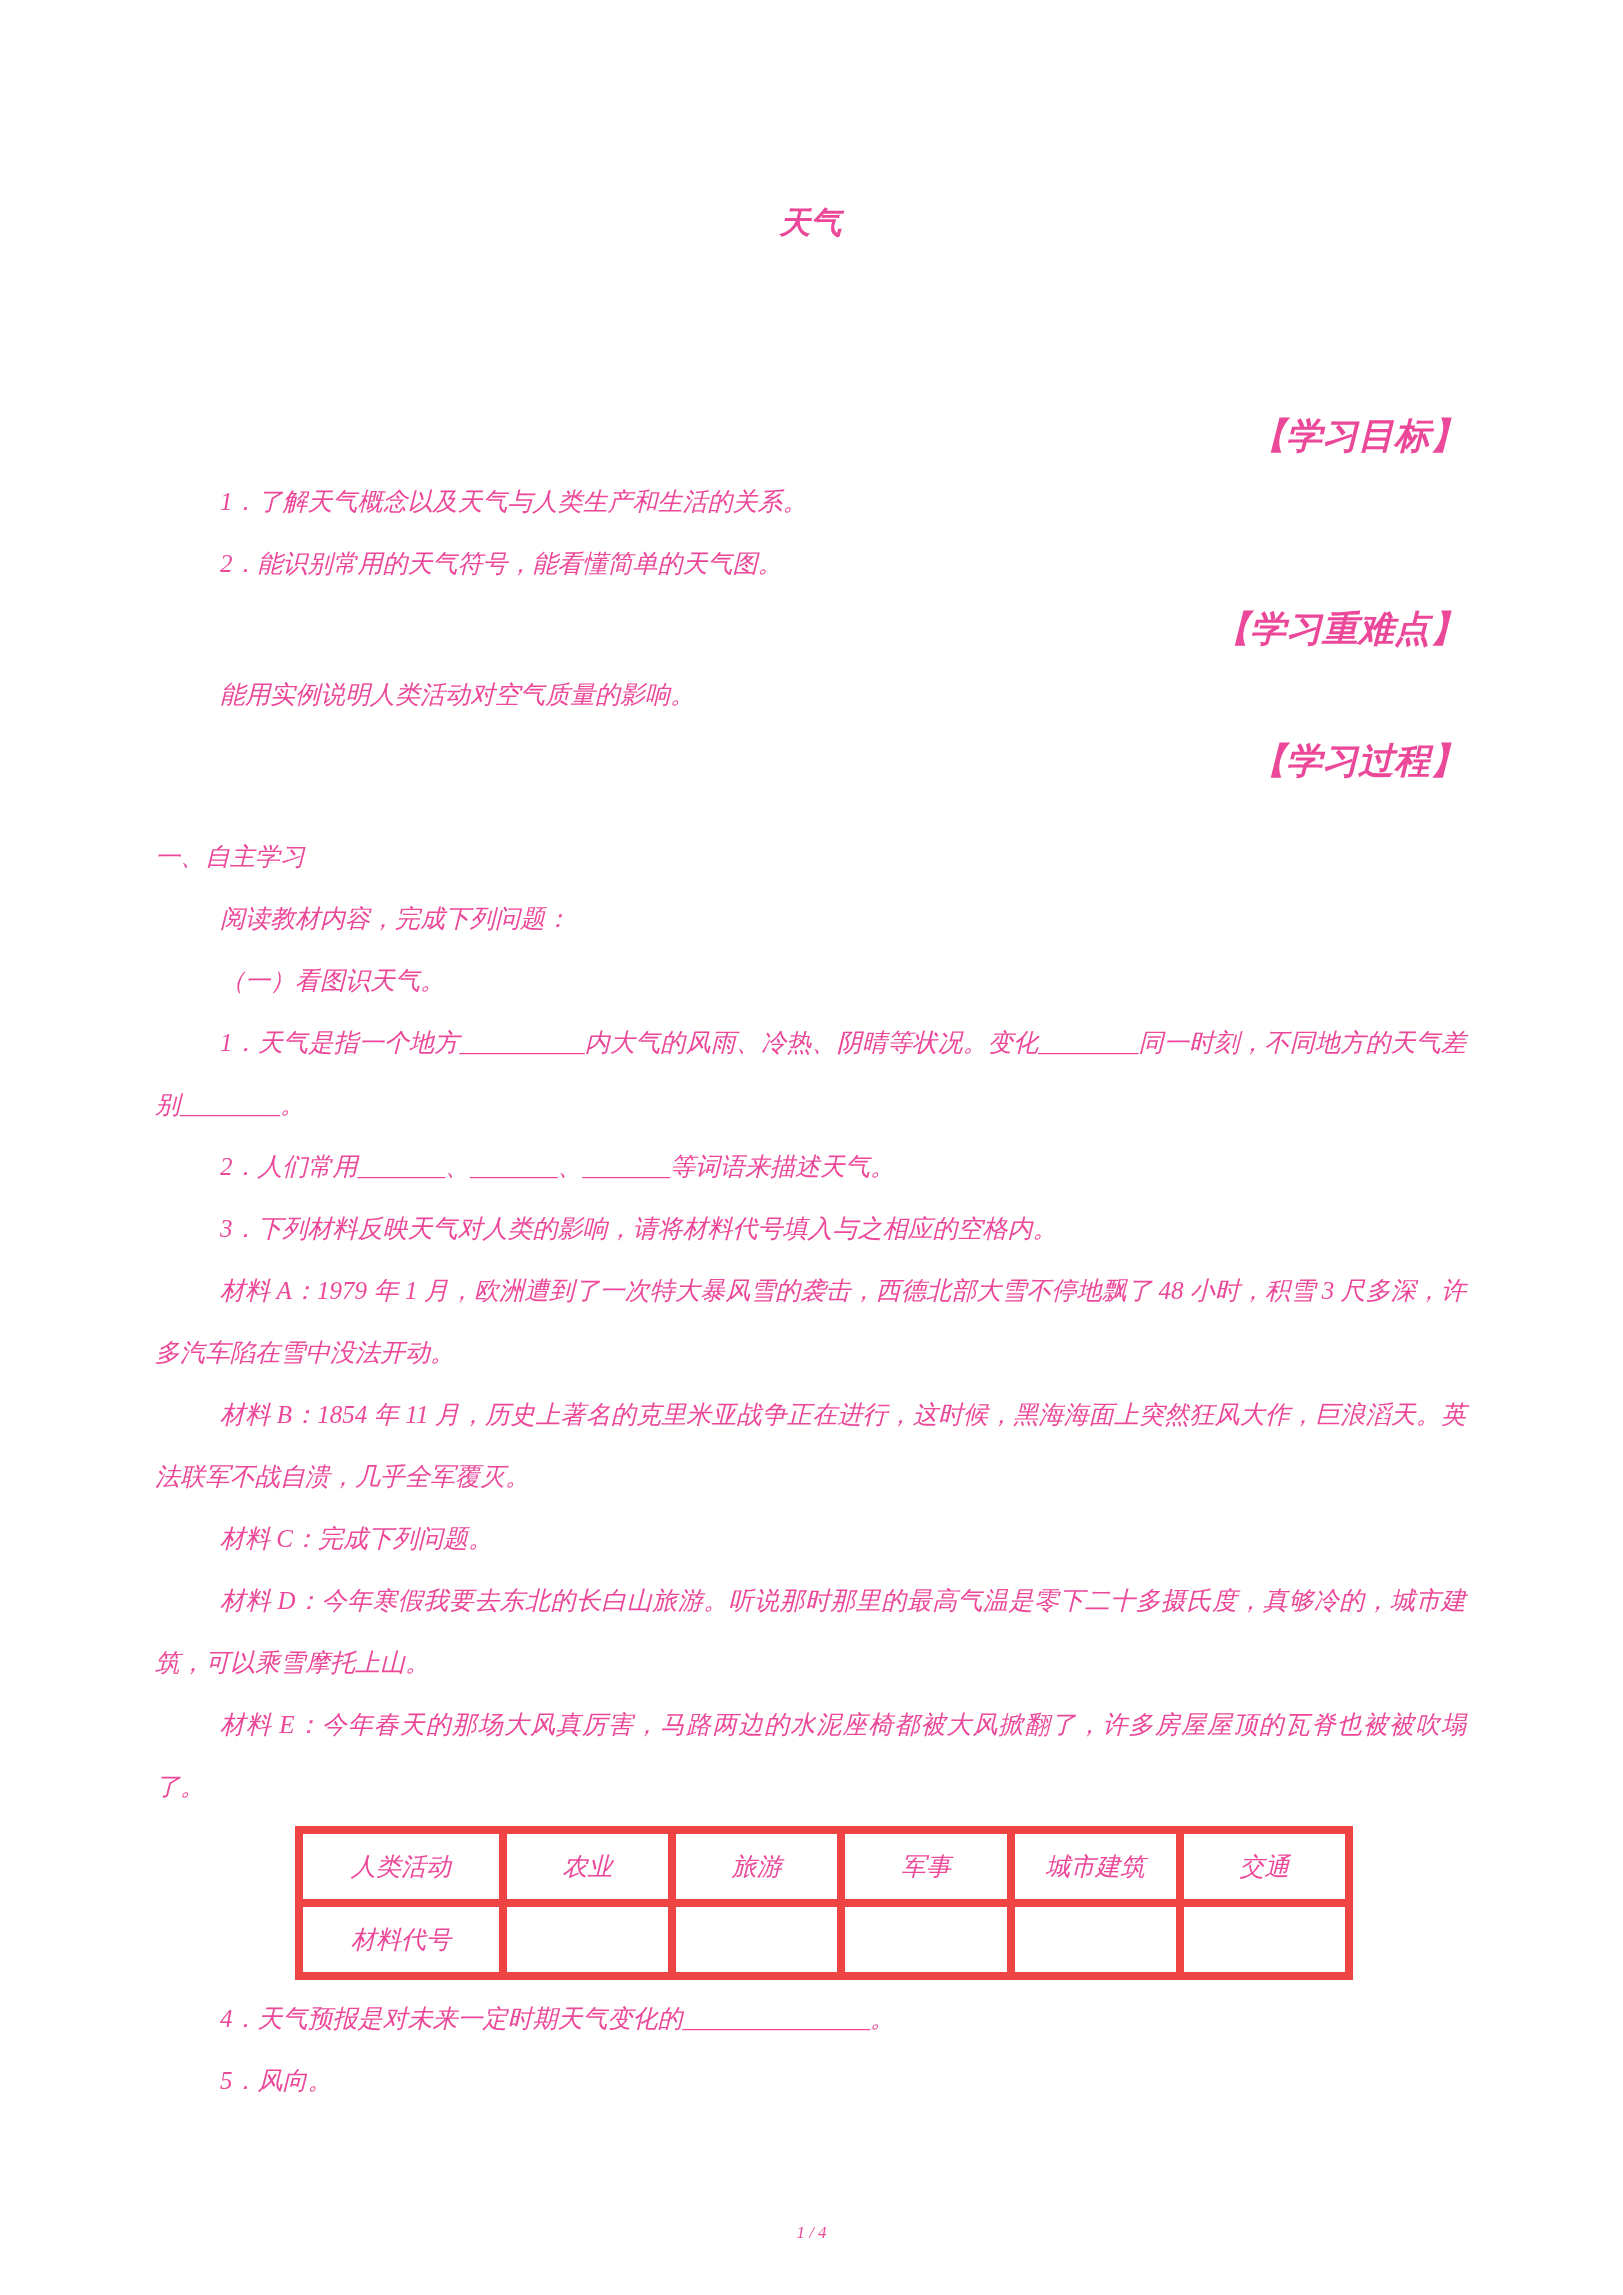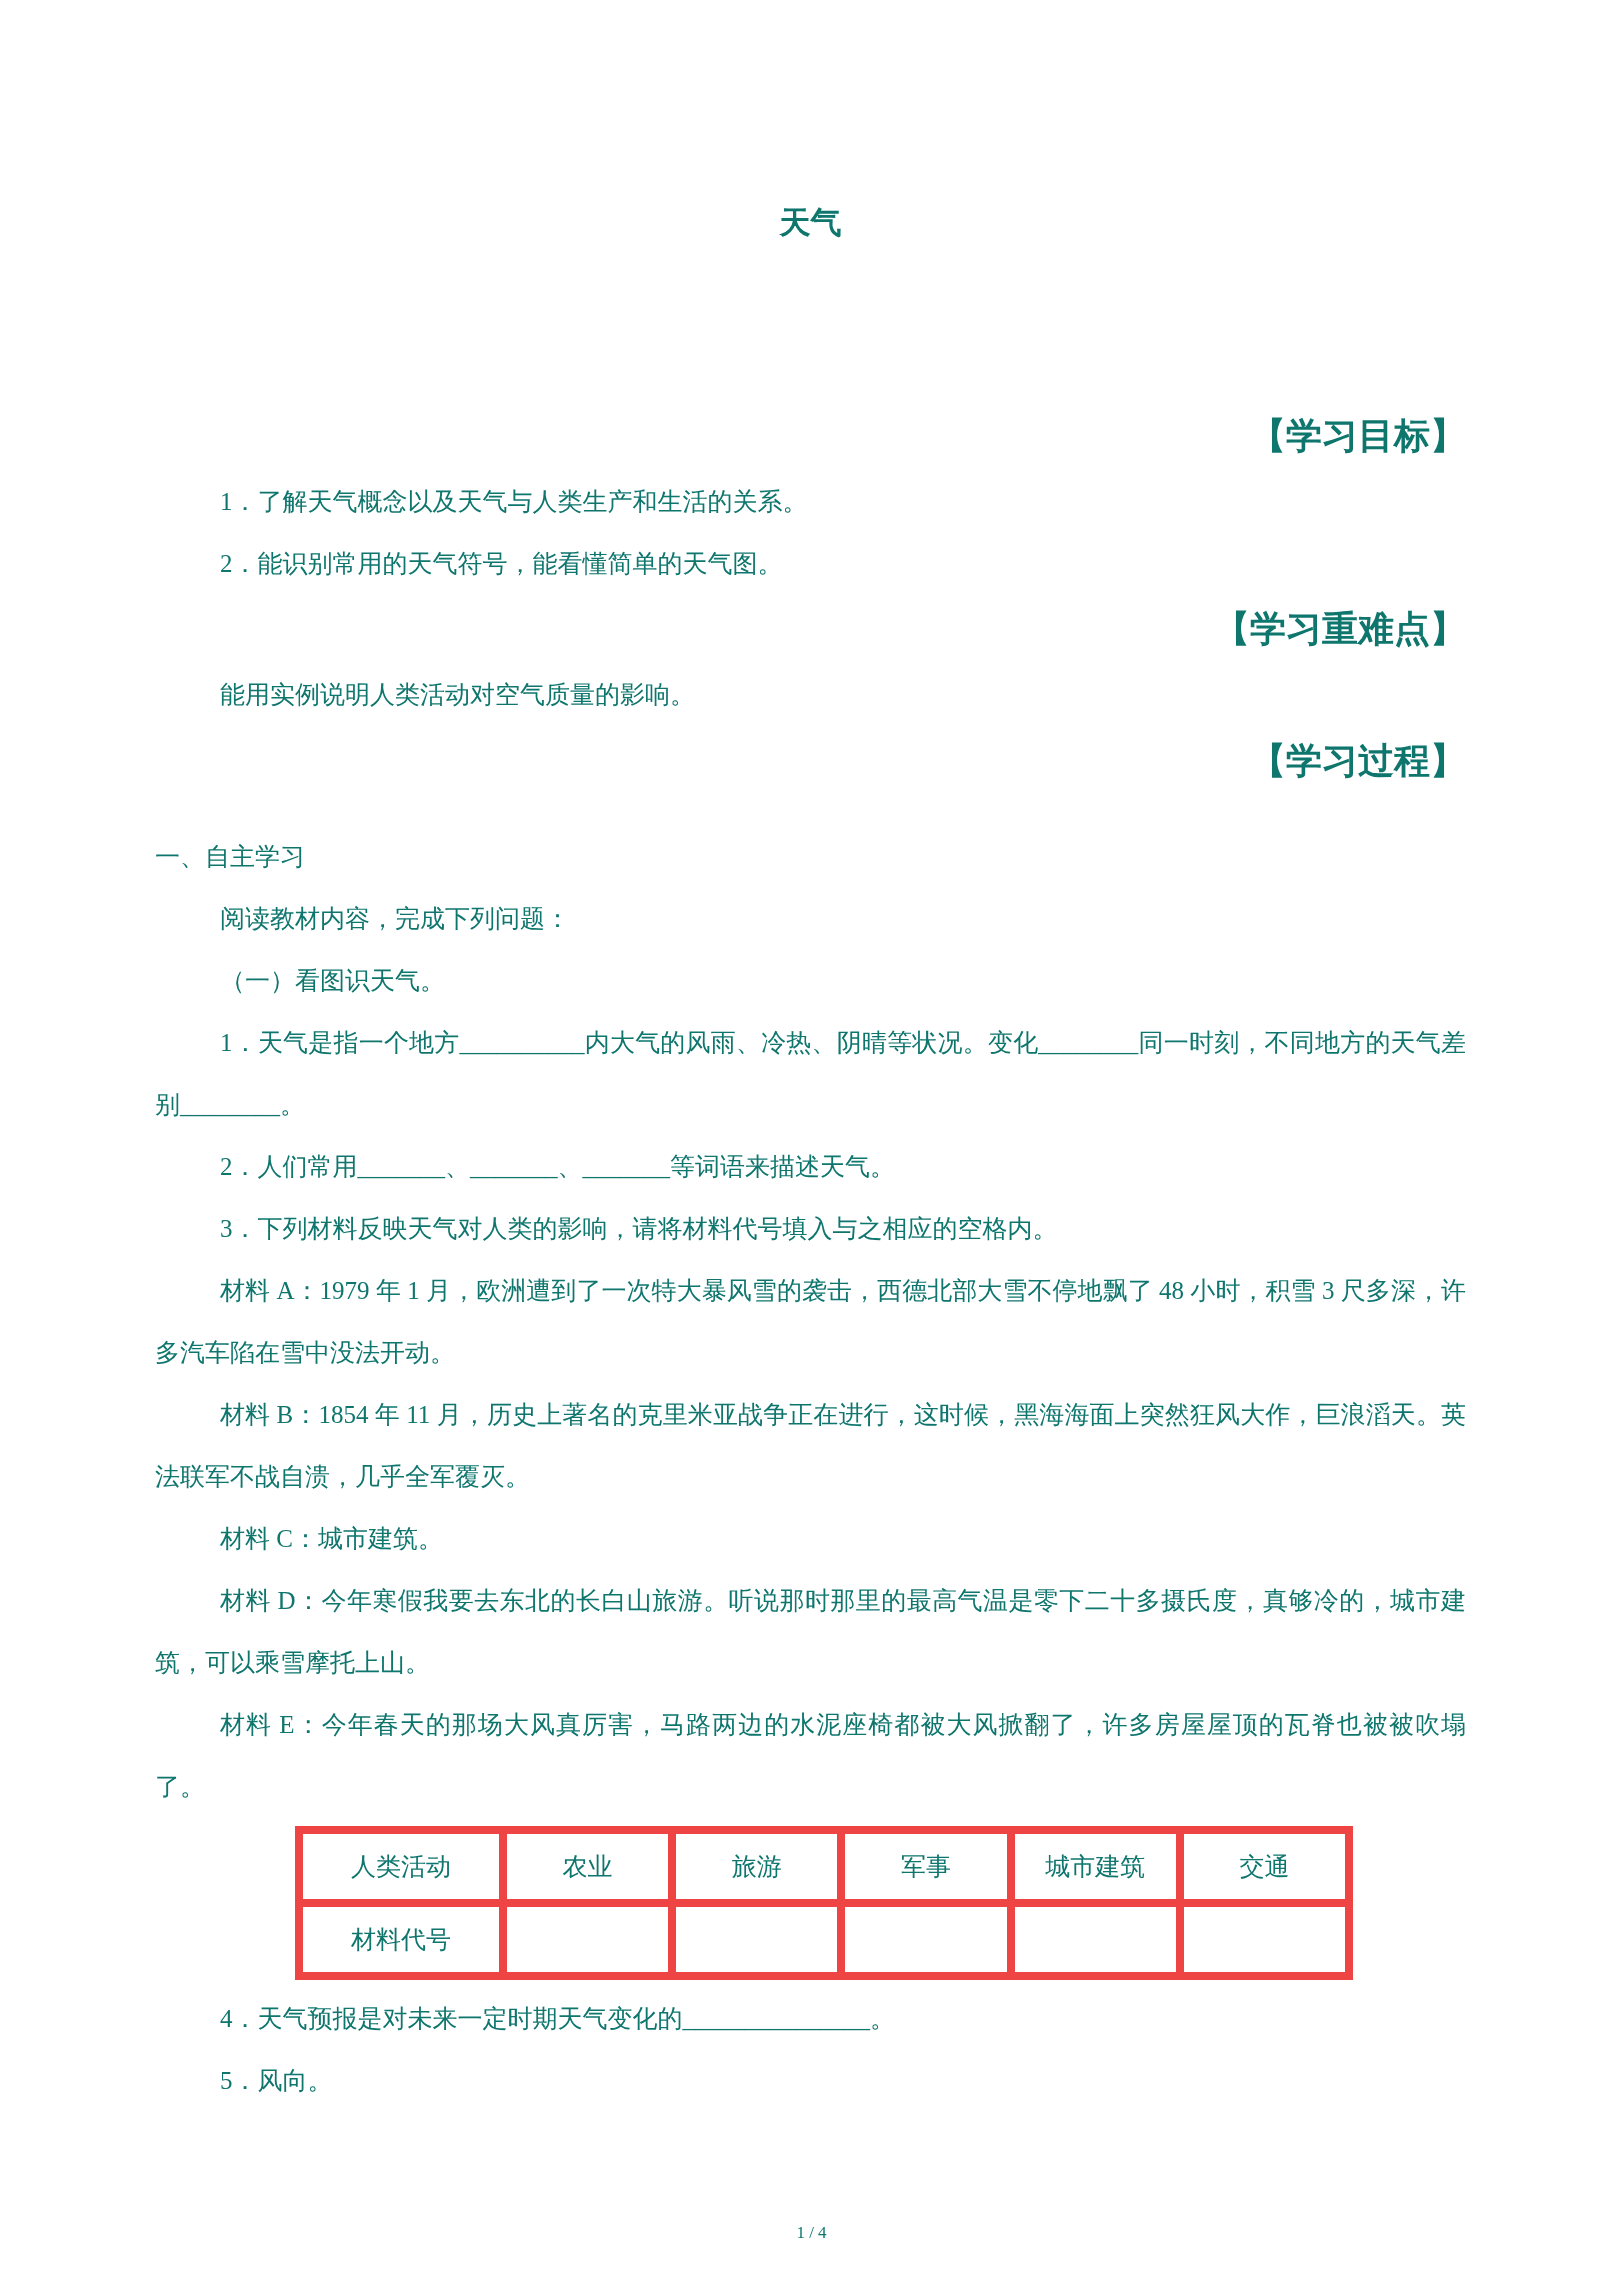--- a/index.html
+++ b/index.html
@@ -8,23 +8,24 @@
     background: #ffffff;
   }
   .page {
     width: 1623px;
     height: 2295px;
     position: relative;
     box-sizing: border-box;
     padding: 202px 157px 0 155px;
     font-family: "Liberation Serif", "DejaVu Serif", serif;
     font-size: 25px;
-    color: #0f766e;
+    color: #ec4899;
     background: #ffffff;
     overflow: hidden;
+    font-style: italic;
   }
   .doc-title {
     font-size: 31px;
     font-weight: bold;
     text-align: center;
     margin: 0 0 161px 0;
     line-height: 41px;
   }
   .sec-heading {
     font-size: 36px;
@@ -90,21 +91,21 @@
   <p class="part">一、自主学习</p>
   <p class="indent">阅读教材内容，完成下列问题：</p>
   <p class="indent">（一）看图识天气。</p>
 
   <p class="indent">1．天气是指一个地方__________内大气的风雨、冷热、阴晴等状况。变化________同一时刻，不同地方的天气差别________。</p>
   <p class="indent">2．人们常用_______、_______、_______等词语来描述天气。</p>
   <p class="indent">3．下列材料反映天气对人类的影响，请将材料代号填入与之相应的空格内。</p>
 
   <p class="indent">材料 A：1979 年 1 月，欧洲遭到了一次特大暴风雪的袭击，西德北部大雪不停地飘了 48 小时，积雪 3 尺多深，许多汽车陷在雪中没法开动。</p>
   <p class="indent">材料 B：1854 年 11 月，历史上著名的克里米亚战争正在进行，这时候，黑海海面上突然狂风大作，巨浪滔天。英法联军不战自溃，几乎全军覆灭。</p>
-  <p class="indent">材料 C：城市建筑。</p>
+  <p class="indent">材料 C：完成下列问题。</p>
   <p class="indent">材料 D：今年寒假我要去东北的长白山旅游。听说那时那里的最高气温是零下二十多摄氏度，真够冷的，城市建筑，可以乘雪摩托上山。</p>
   <p class="indent">材料 E：今年春天的那场大风真厉害，马路两边的水泥座椅都被大风掀翻了，许多房屋屋顶的瓦脊也被被吹塌了。</p>
 
   <table class="fill-table">
     <tbody>
       <tr>
         <td class="label-col">人类活动</td>
         <td>农业</td>
         <td>旅游</td>
         <td>军事</td>

